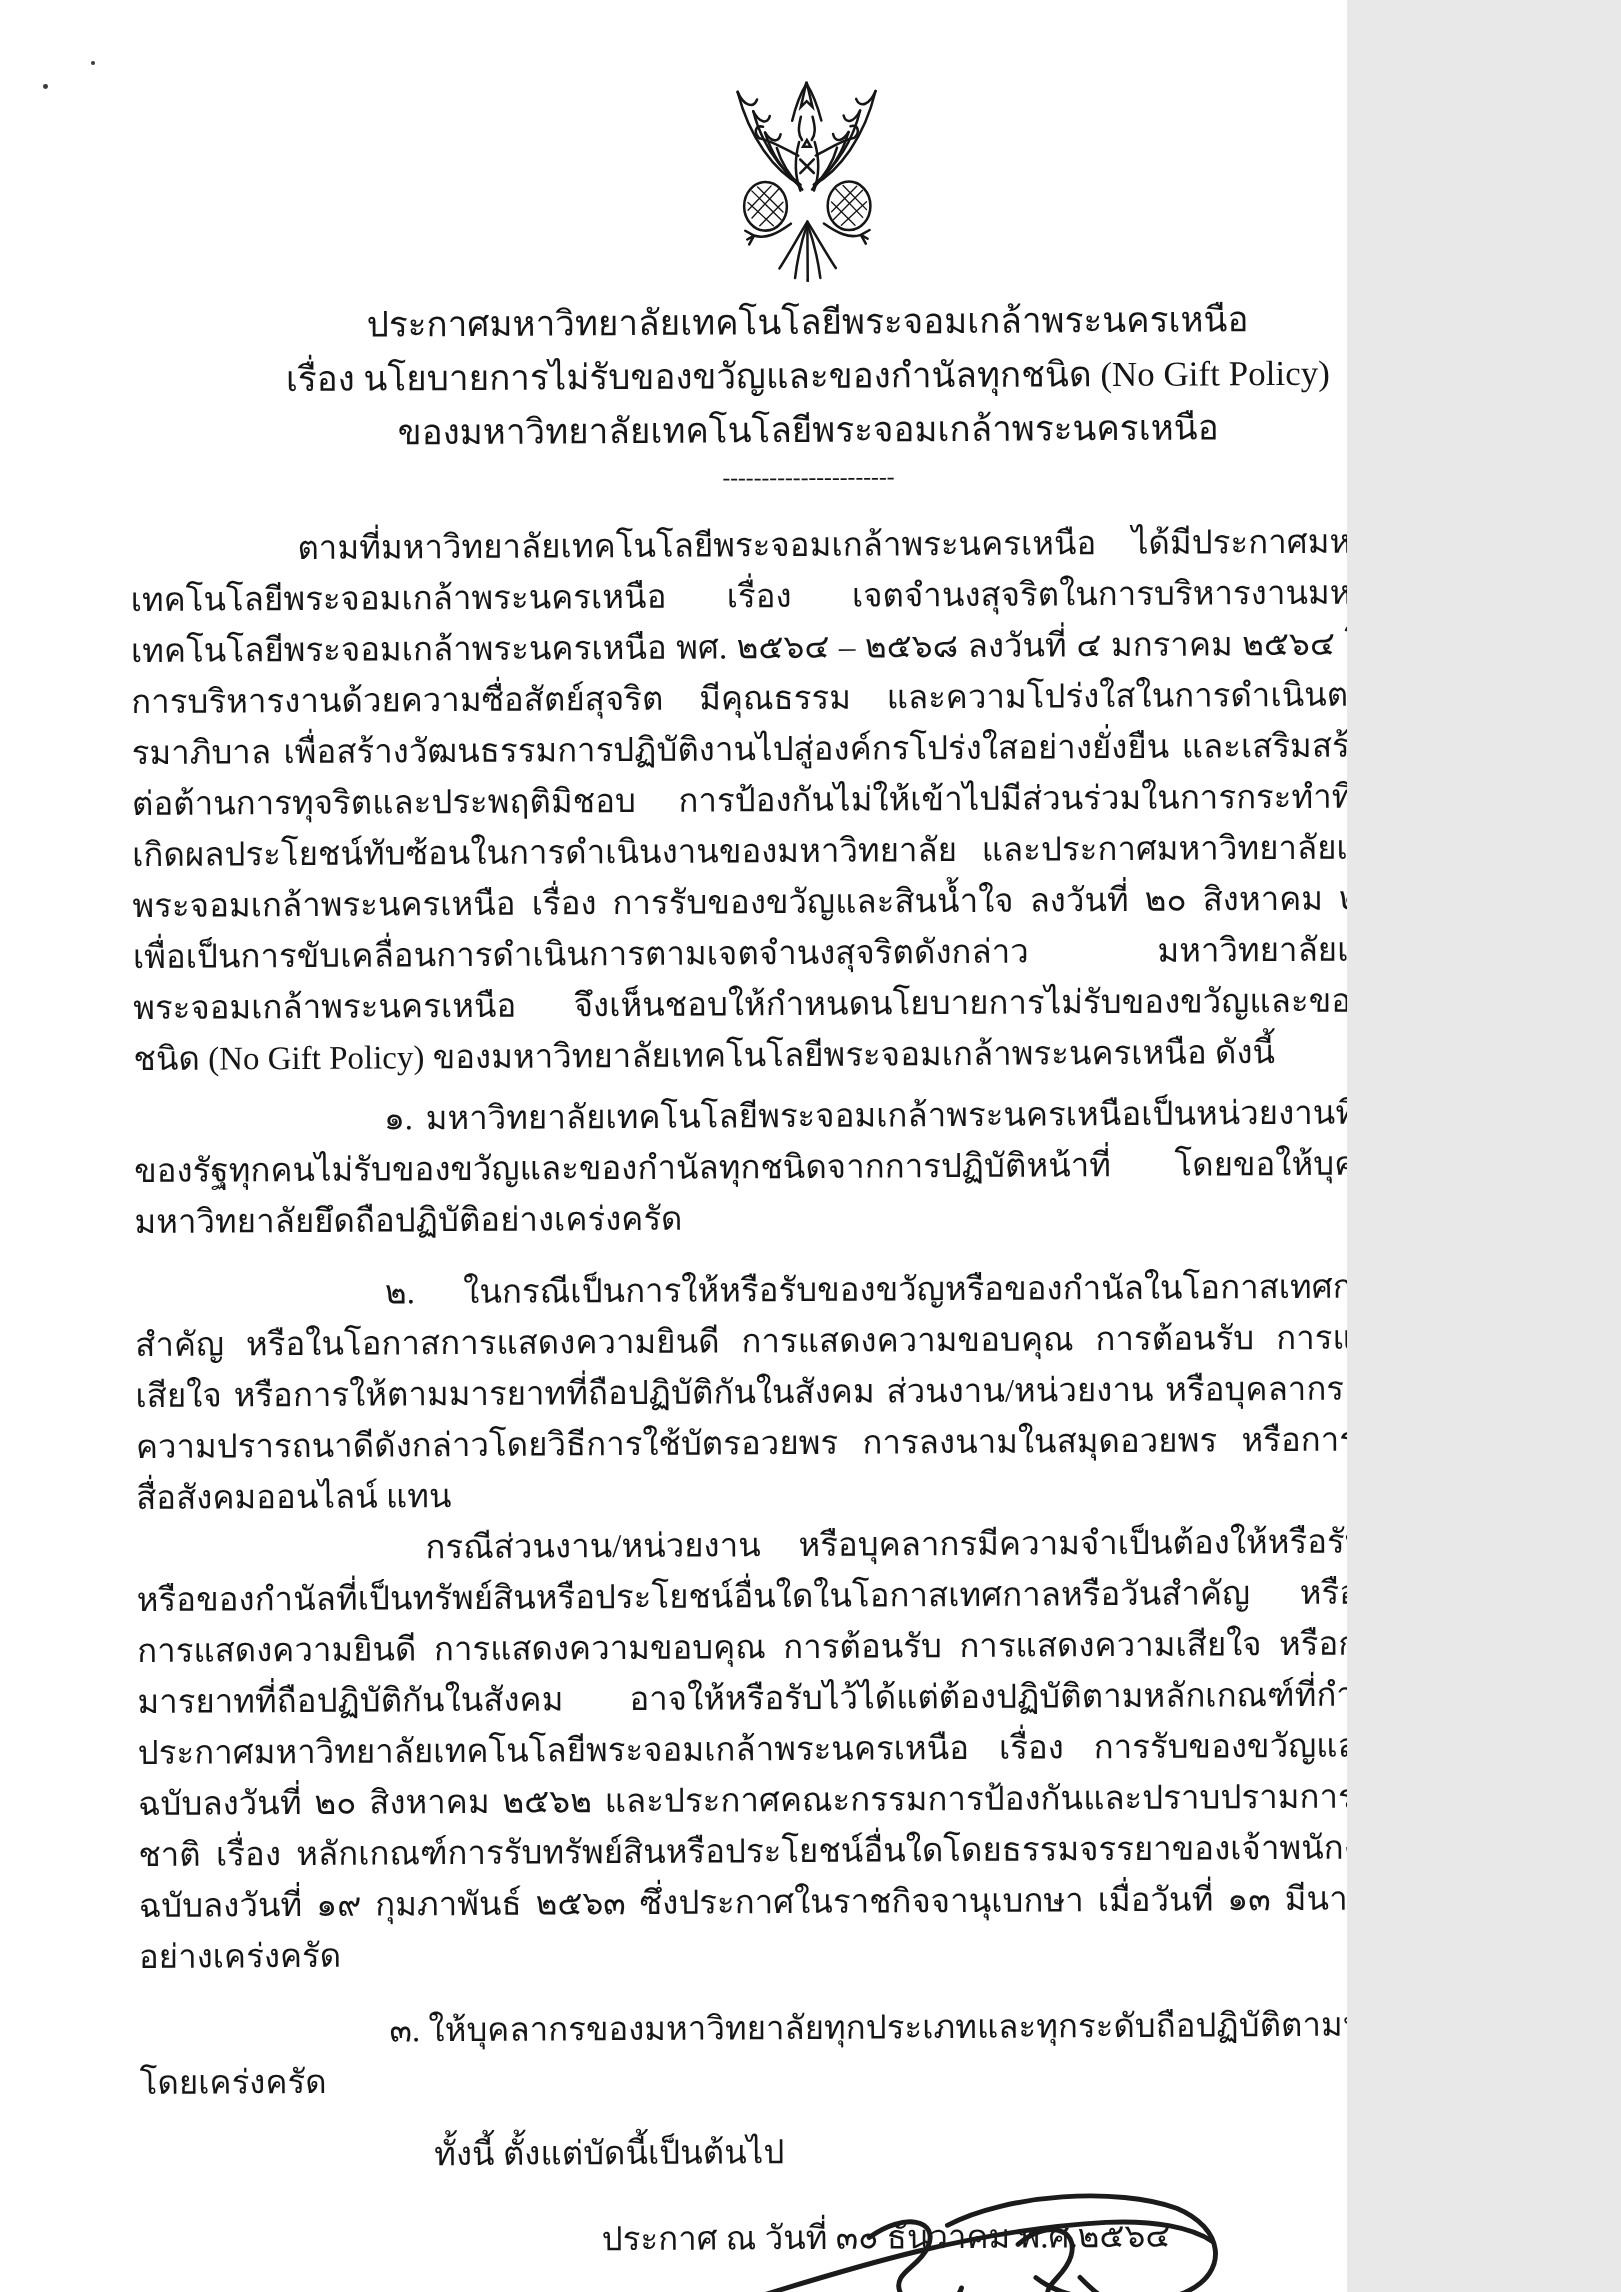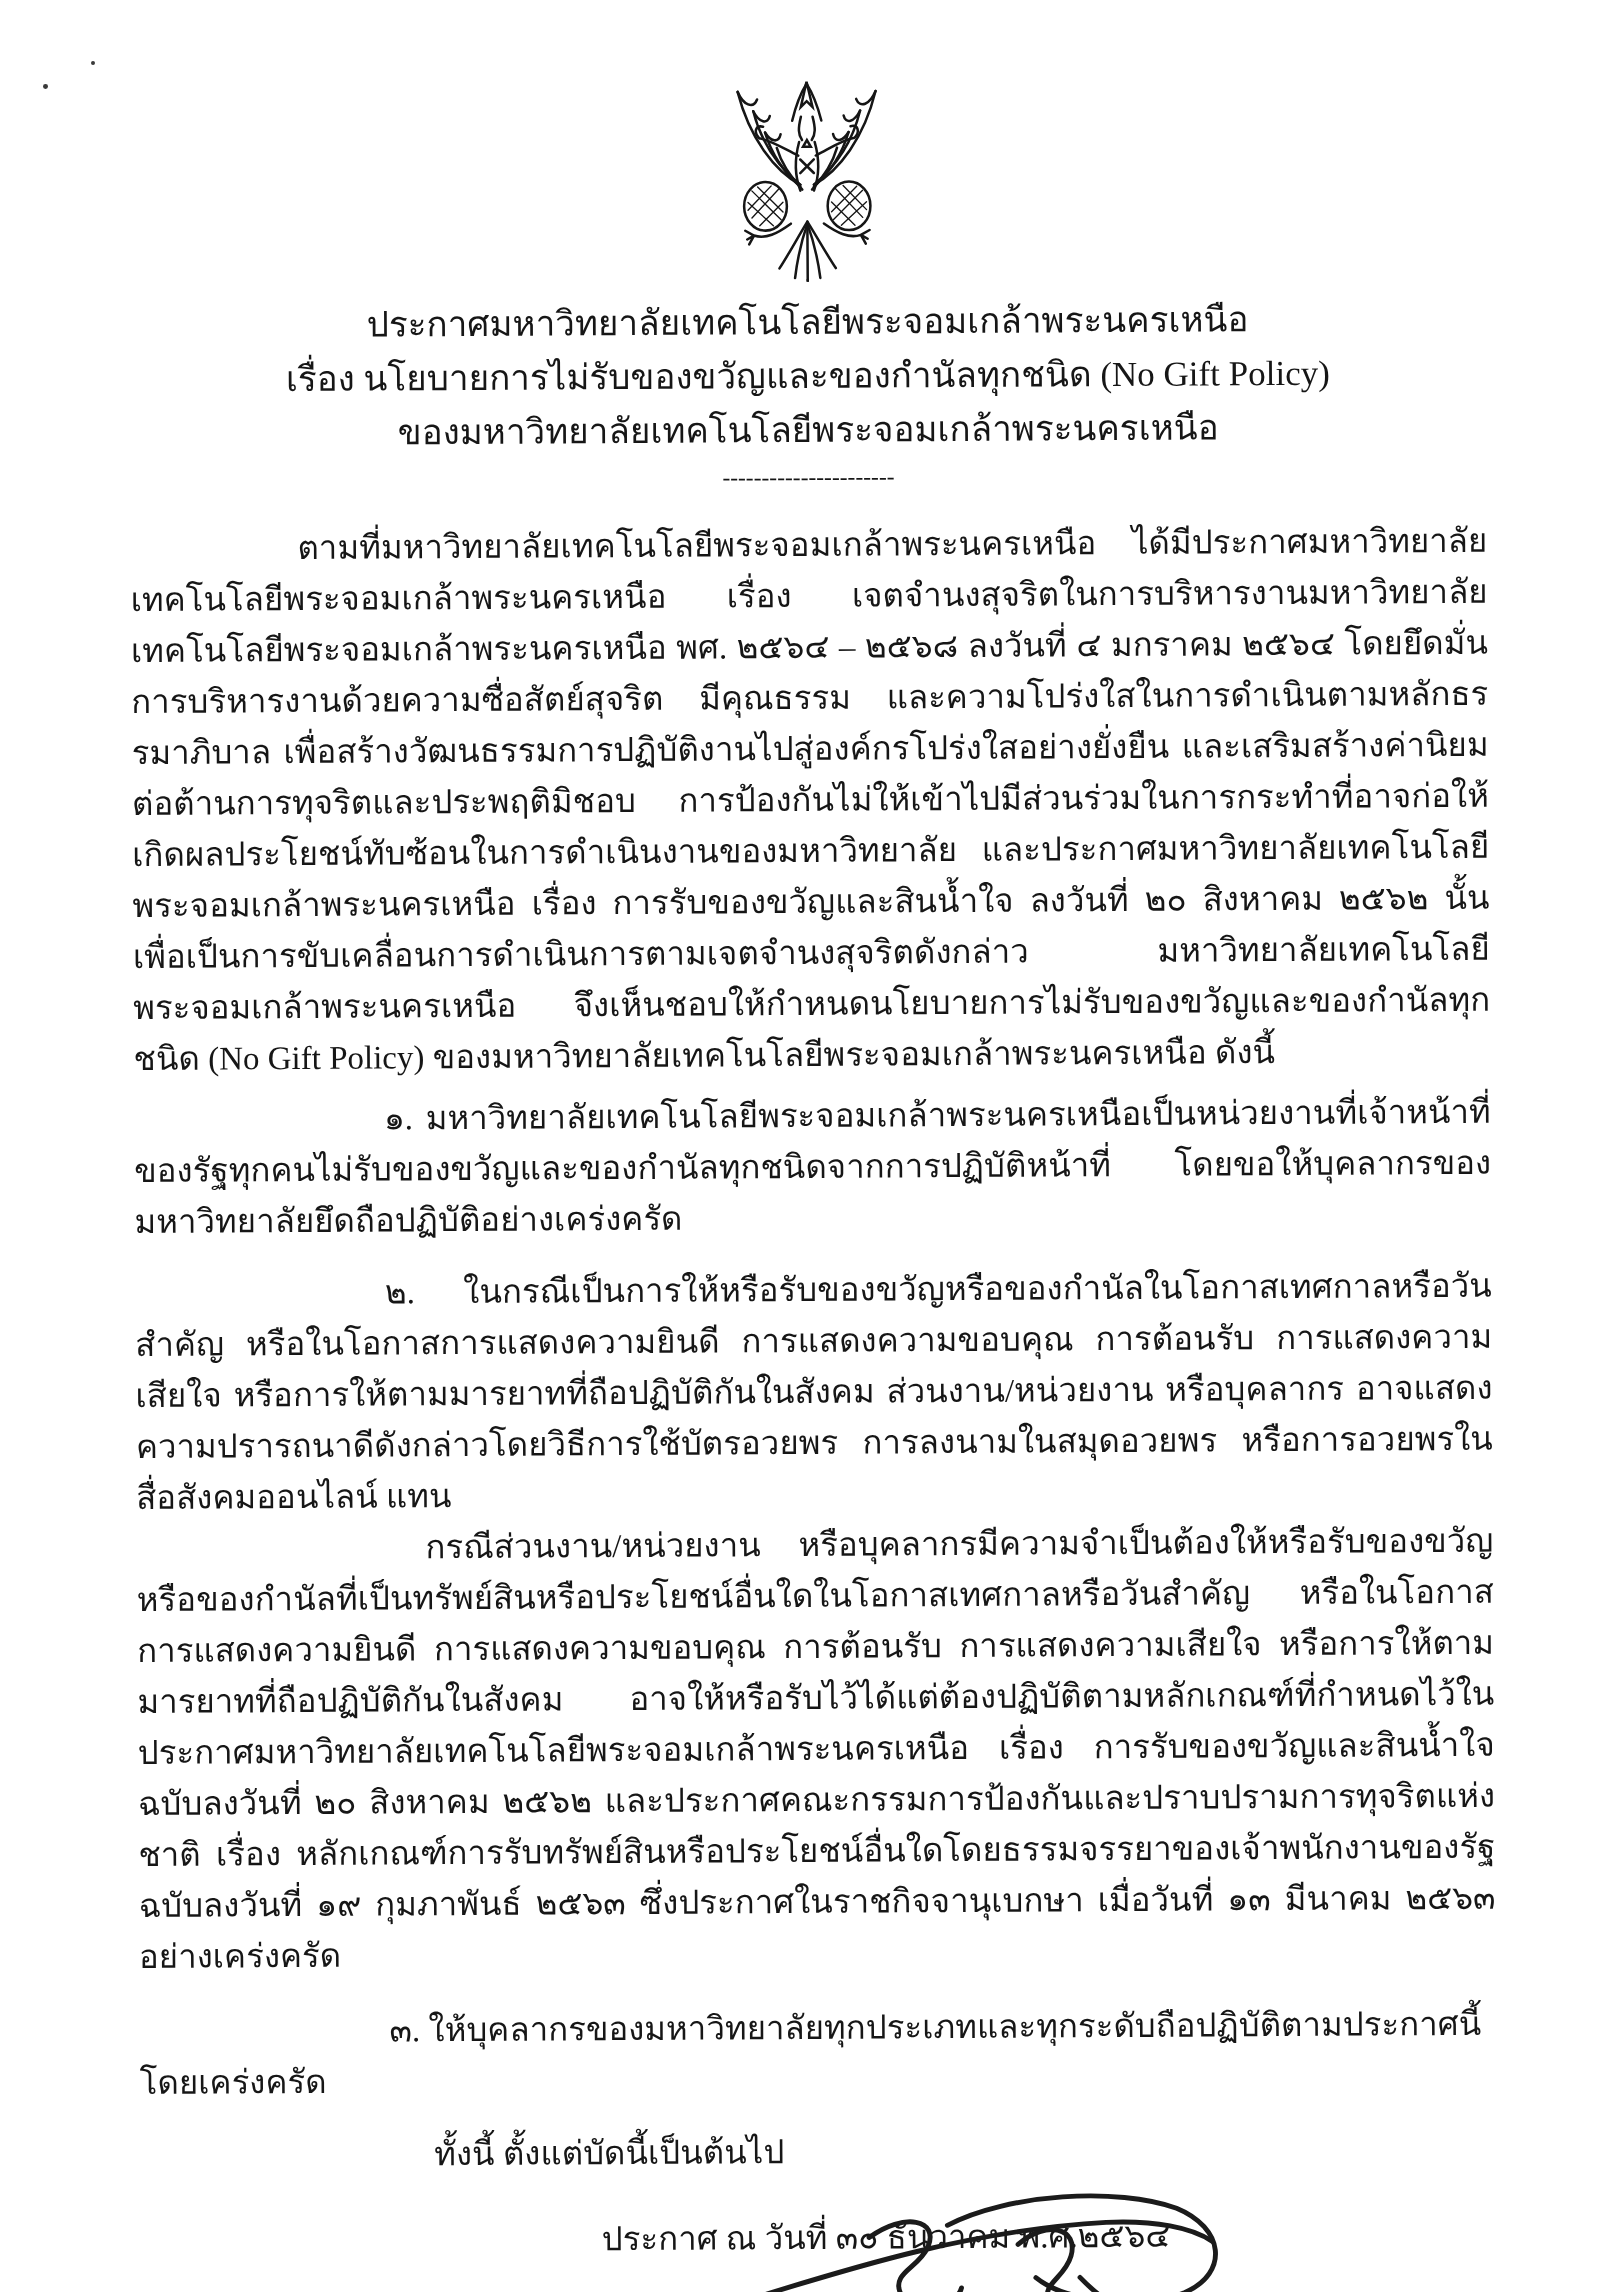--- a/index.html
+++ b/index.html
@@ -1,18 +1,18 @@
 <!DOCTYPE html>
 <html lang="th"><head>
 <meta charset="utf-8">
 <style>
   html,body{margin:0;padding:0;background:#e8e8e8;}
   .page{
     position:relative;
-    width:1621px;height:2293px;
+    width:1347px;height:2293px;
     background:#ffffff;
     overflow:hidden;
     font-family:"Liberation Serif","DejaVu Serif",serif;
     color:#161616;
   }
   .content{
     position:absolute;left:127px;top:0;width:1357px;
     transform:rotate(-0.35deg);
     transform-origin:top left;
   }

